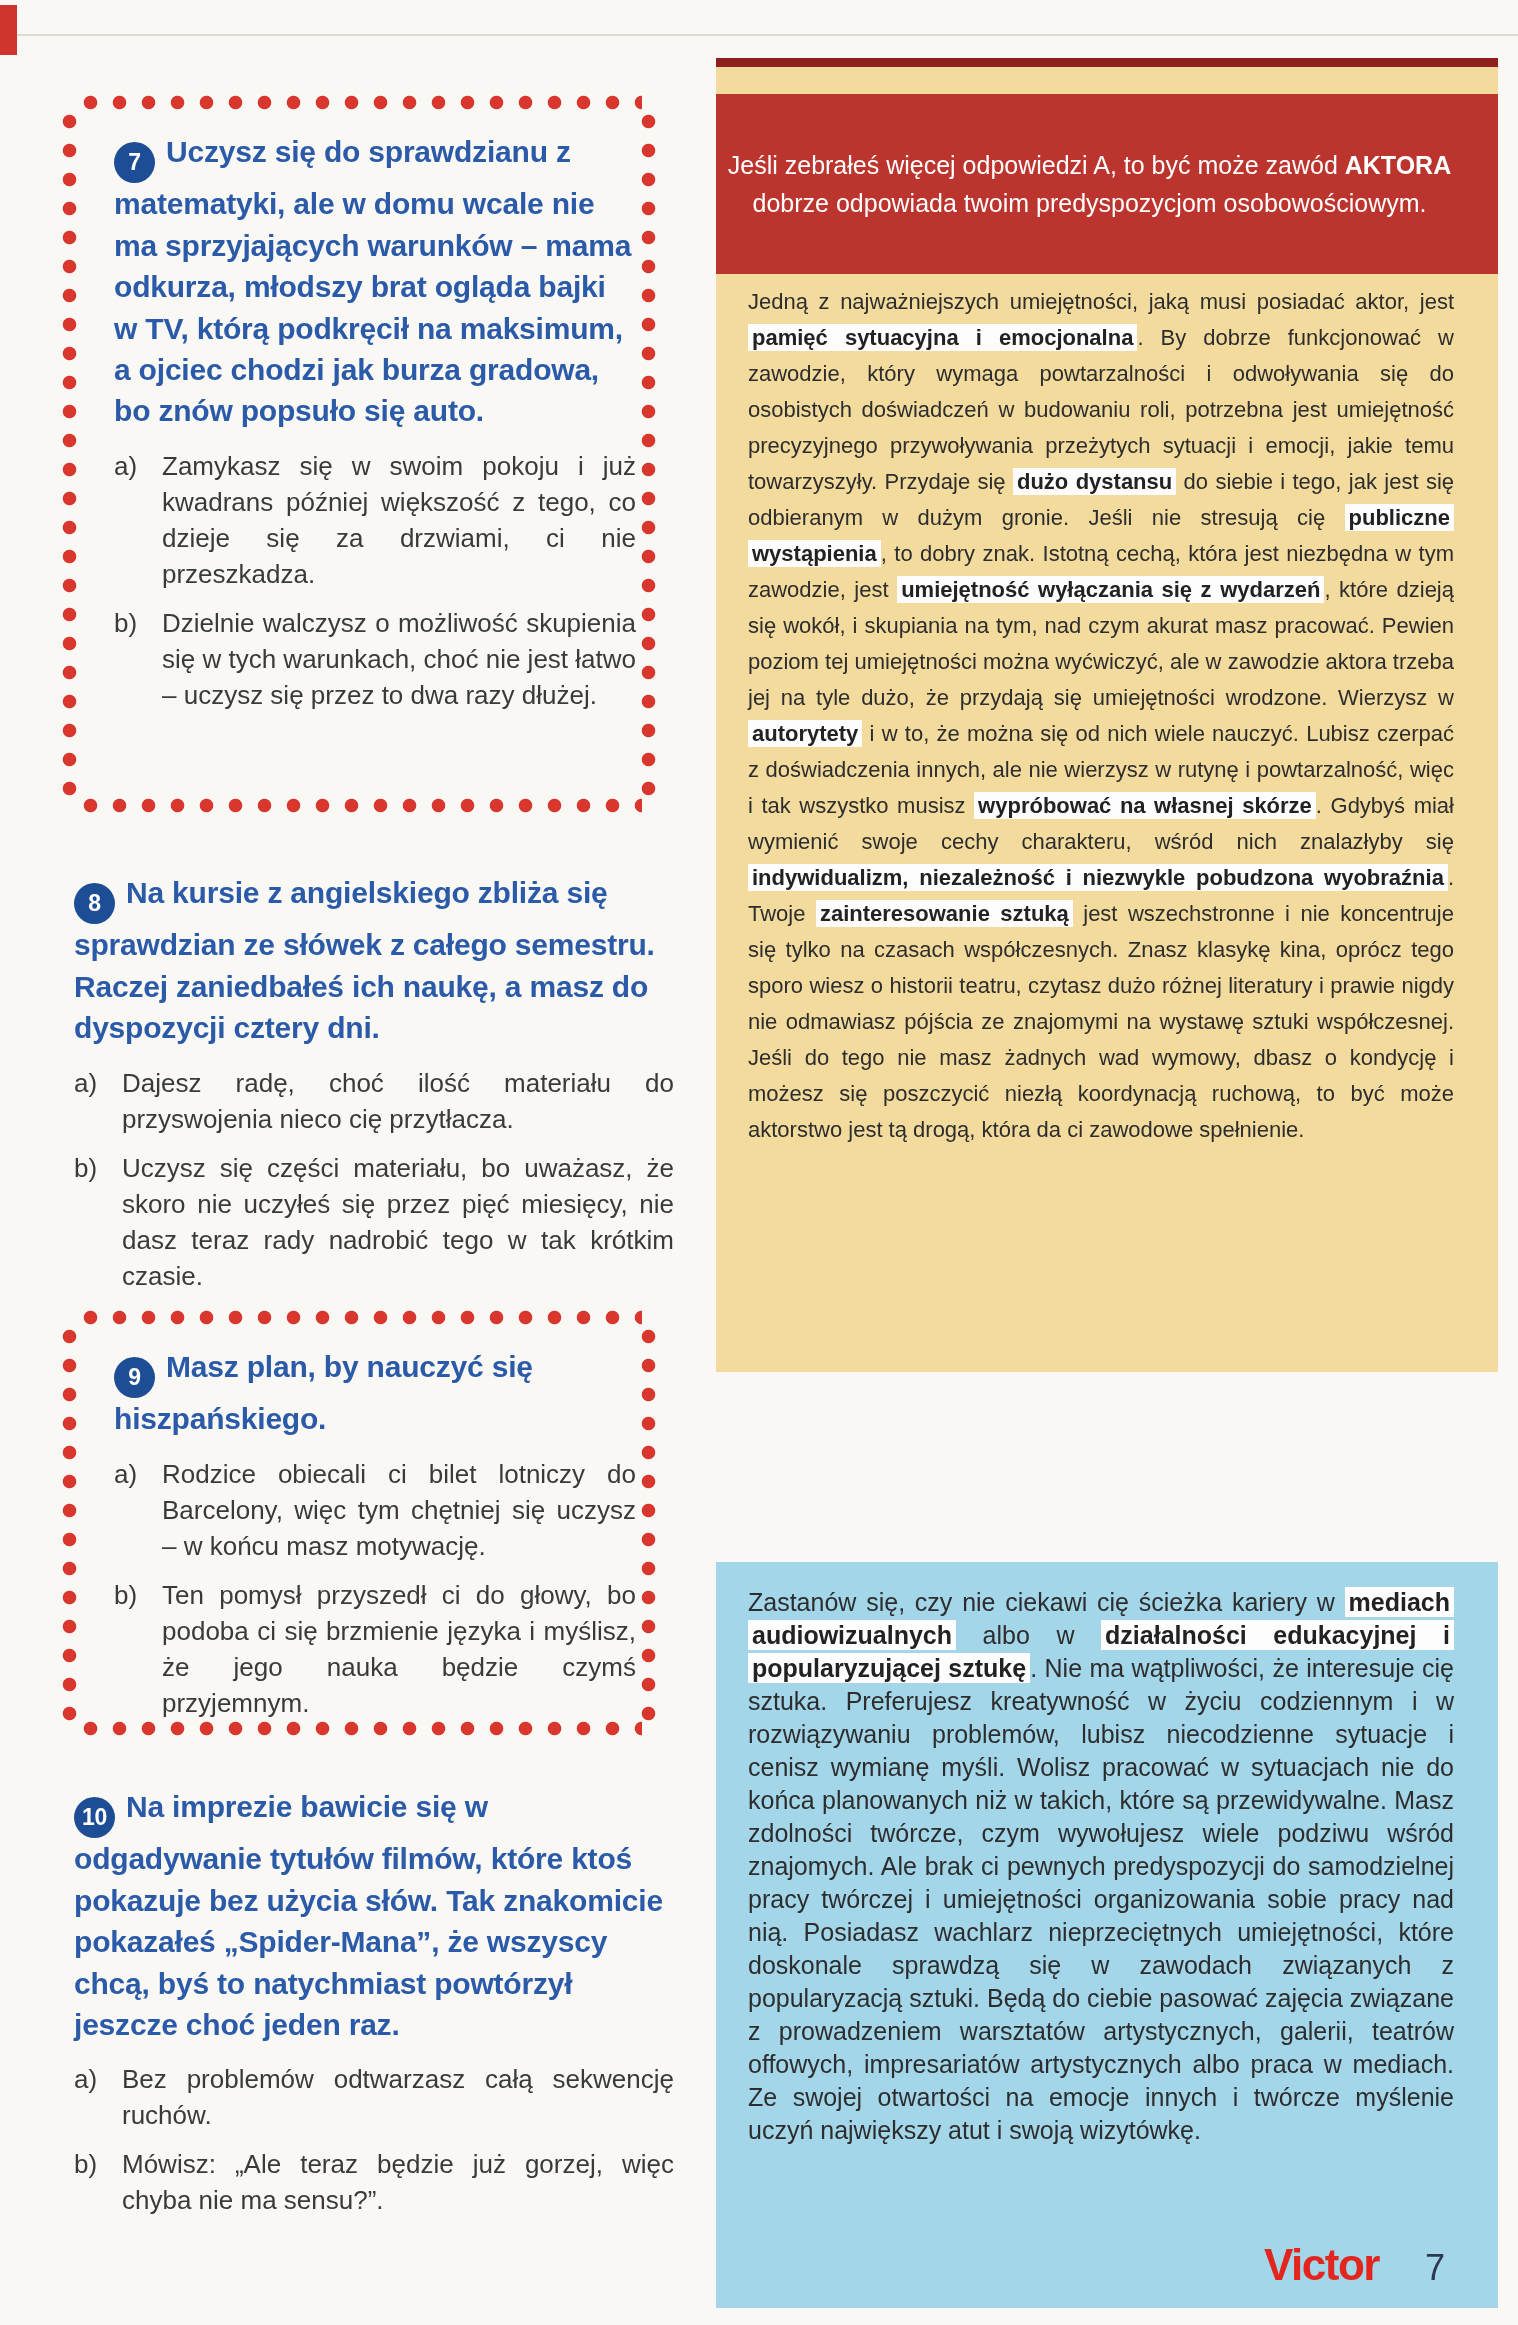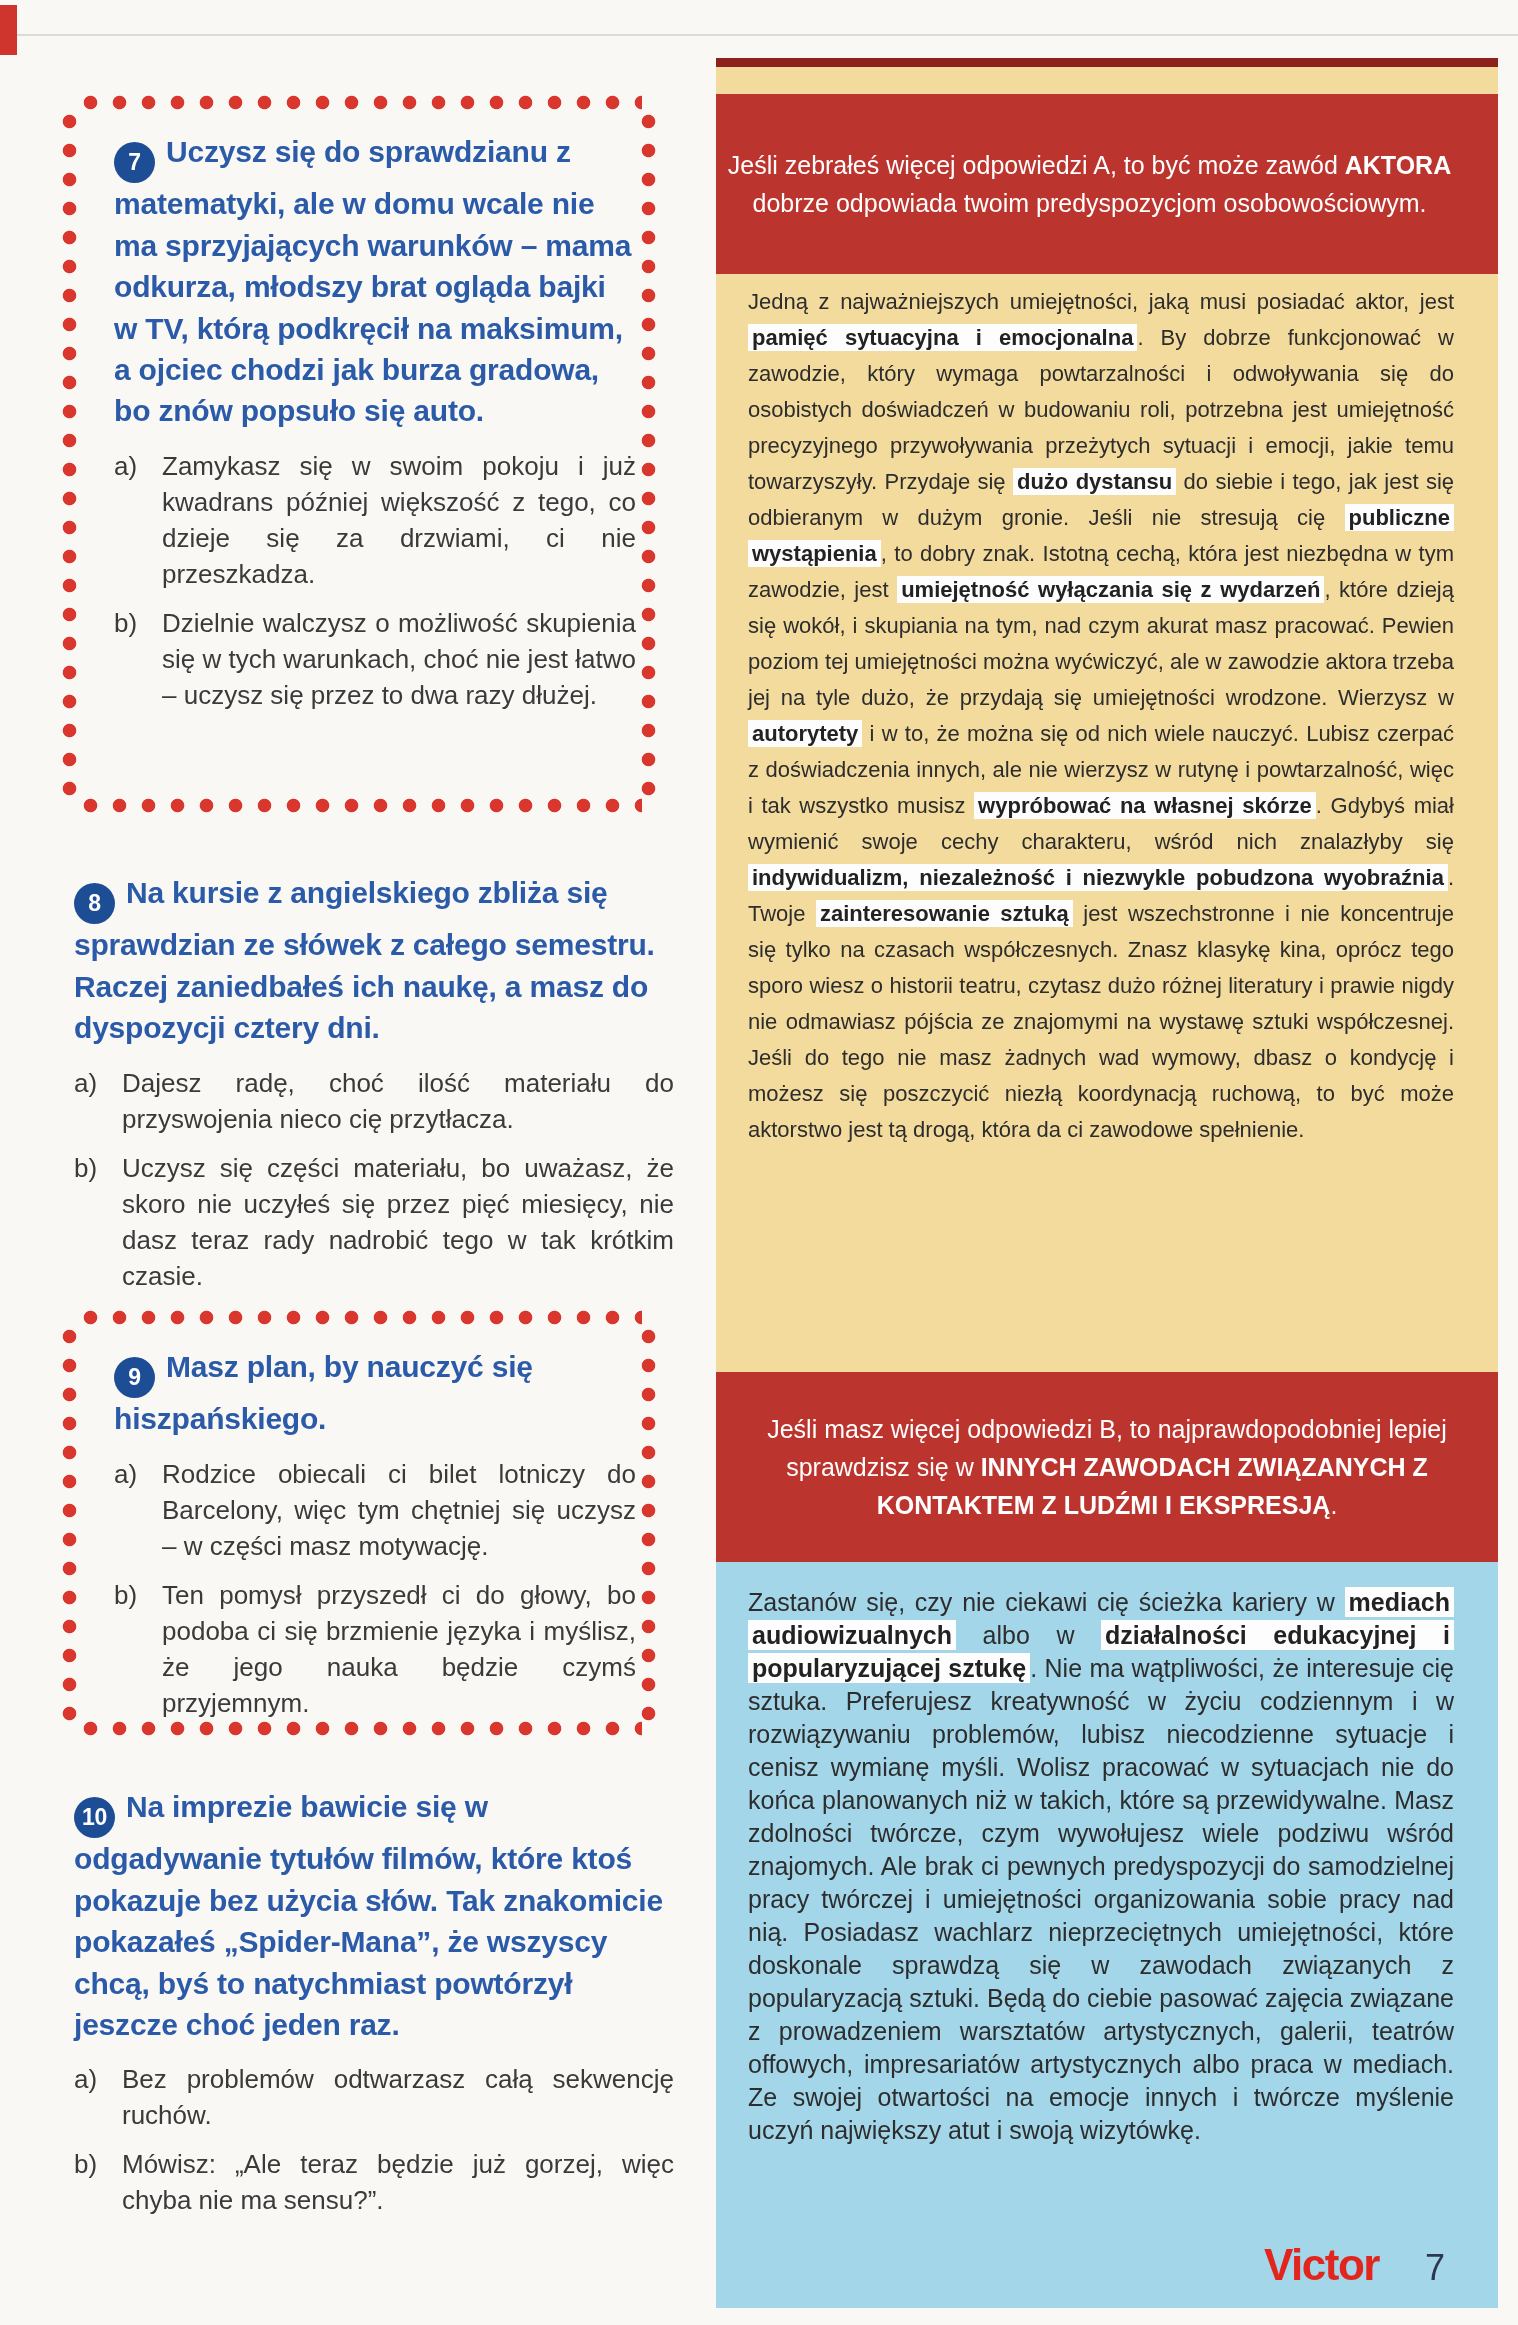--- a/index.html
+++ b/index.html
@@ -87,21 +87,21 @@
       <span class="opt-text">Uczysz się części materiału, bo uważasz, że skoro nie uczyłeś się przez pięć miesięcy, nie dasz teraz rady nadrobić tego w tak krótkim czasie.</span>
     </div>
   </section>
 
   <section class="qbox" id="item9">
     <span class="dl"></span>
     <span class="dr"></span>
     <h2 class="qhead"><span class="qnum">9</span><span>Masz plan, by nauczyć się hiszpańskiego.</span></h2>
     <div class="opt">
       <span class="opt-label">a)</span>
-      <span class="opt-text">Rodzice obiecali ci bilet lotniczy do Barcelony, więc tym chętniej się uczysz – w części masz motywację.</span>
+      <span class="opt-text">Rodzice obiecali ci bilet lotniczy do Barcelony, więc tym chętniej się uczysz – w końcu masz motywację.</span>
     </div>
     <div class="opt">
       <span class="opt-label">b)</span>
       <span class="opt-text">Ten pomysł przyszedł ci do głowy, bo podoba ci się brzmienie języka i myślisz, że jego nauka będzie czymś przyjemnym.</span>
     </div>
   </section>
 
   <section class="qitem" id="item10">
     <h2 class="qhead"><span class="qnum">10</span><span>Na imprezie bawicie się w odgadywanie tytułów filmów, które ktoś pokazuje bez użycia słów. Tak znakomicie pokazałeś „Spider-Mana”, że wszyscy chcą, byś to natychmiast powtórzył jeszcze choć jeden raz.</span></h2>
     <div class="opt">
@@ -114,23 +114,20 @@
     </div>
   </section>
 
   <div class="panel-yellow"></div>
   <div class="panel-strip"></div>
   <div class="redbox redbox-a">
     <p class="rb-text"><span>Jeśli zebrałeś więcej odpowiedzi A, to być może zawód </span><span class="b">AKTORA</span><span> dobrze odpowiada twoim predyspozycjom osobowościowym.</span></p>
   </div>
   <div class="para para-a"><span>Jedną z najważniejszych umiejętności, jaką musi posiadać aktor, jest </span><span class="hl">pamięć sytuacyjna i emocjonalna</span><span>. By dobrze funkcjonować w zawodzie, który wymaga powtarzalności i odwoływania się do osobistych doświadczeń w budowaniu roli, potrzebna jest umiejętność precyzyjnego przywoływania przeżytych sytuacji i emocji, jakie temu towarzyszyły. Przydaje się </span><span class="hl">dużo dystansu</span><span> do siebie i tego, jak jest się odbieranym w dużym gronie. Jeśli nie stresują cię </span><span class="hl">publiczne wystąpienia</span><span>, to dobry znak. Istotną cechą, która jest niezbędna w tym zawodzie, jest </span><span class="hl">umiejętność wyłączania się z wydarzeń</span><span>, które dzieją się wokół, i skupiania na tym, nad czym akurat masz pracować. Pewien poziom tej umiejętności można wyćwiczyć, ale w zawodzie aktora trzeba jej na tyle dużo, że przydają się umiejętności wrodzone. Wierzysz w </span><span class="hl">autorytety</span><span> i w to, że można się od nich wiele nauczyć. Lubisz czerpać z doświadczenia innych, ale nie wierzysz w rutynę i powtarzalność, więc i tak wszystko musisz </span><span class="hl">wypróbować na własnej skórze</span><span>. Gdybyś miał wymienić swoje cechy charakteru, wśród nich znalazłyby się </span><span class="hl">indywidualizm, niezależność i niezwykle pobudzona wyobraźnia</span><span>. Twoje </span><span class="hl">zainteresowanie sztuką</span><span> jest wszechstronne i nie koncentruje się tylko na czasach współczesnych. Znasz klasykę kina, oprócz tego sporo wiesz o historii teatru, czytasz dużo różnej literatury i prawie nigdy nie odmawiasz pójścia ze znajomymi na wystawę sztuki współczesnej. Jeśli do tego nie masz żadnych wad wymowy, dbasz o kondycję i możesz się poszczycić niezłą koordynacją ruchową, to być może aktorstwo jest tą drogą, która da ci zawodowe spełnienie.</span></div>
 
-  <div class="redbox redbox-b">
-    <p class="rb-text"><span>Jeśli masz więcej odpowiedzi B, to najprawdopodobniej lepiej sprawdzisz się w </span><span class="b">INNYCH ZAWODACH ZWIĄZANYCH Z KONTAKTEM Z LUDŹMI I EKSPRESJĄ</span><span>.</span></p>
-  </div>
   <div class="panel-blue"></div>
   <div class="para para-b"><span>Zastanów się, czy nie ciekawi cię ścieżka kariery w </span><span class="hl">mediach audiowizualnych</span><span> albo w </span><span class="hl">działalności edukacyjnej i popularyzującej sztukę</span><span>. Nie ma wątpliwości, że interesuje cię sztuka. Preferujesz kreatywność w życiu codziennym i w rozwiązywaniu problemów, lubisz niecodzienne sytuacje i cenisz wymianę myśli. Wolisz pracować w sytuacjach nie do końca planowanych niż w takich, które są przewidywalne. Masz zdolności twórcze, czym wywołujesz wiele podziwu wśród znajomych. Ale brak ci pewnych predyspozycji do samodzielnej pracy twórczej i umiejętności organizowania sobie pracy nad nią. Posiadasz wachlarz nieprzeciętnych umiejętności, które doskonale sprawdzą się w zawodach związanych z popularyzacją sztuki. Będą do ciebie pasować zajęcia związane z prowadzeniem warsztatów artystycznych, galerii, teatrów offowych, impresariatów artystycznych albo praca w mediach. Ze swojej otwartości na emocje innych i twórcze myślenie uczyń największy atut i swoją wizytówkę.</span></div>
 
   <div class="footer">
     <span class="logo">Victor</span>
     <span class="pageno">7</span>
   </div>
 </div>
 
 </body></html>

